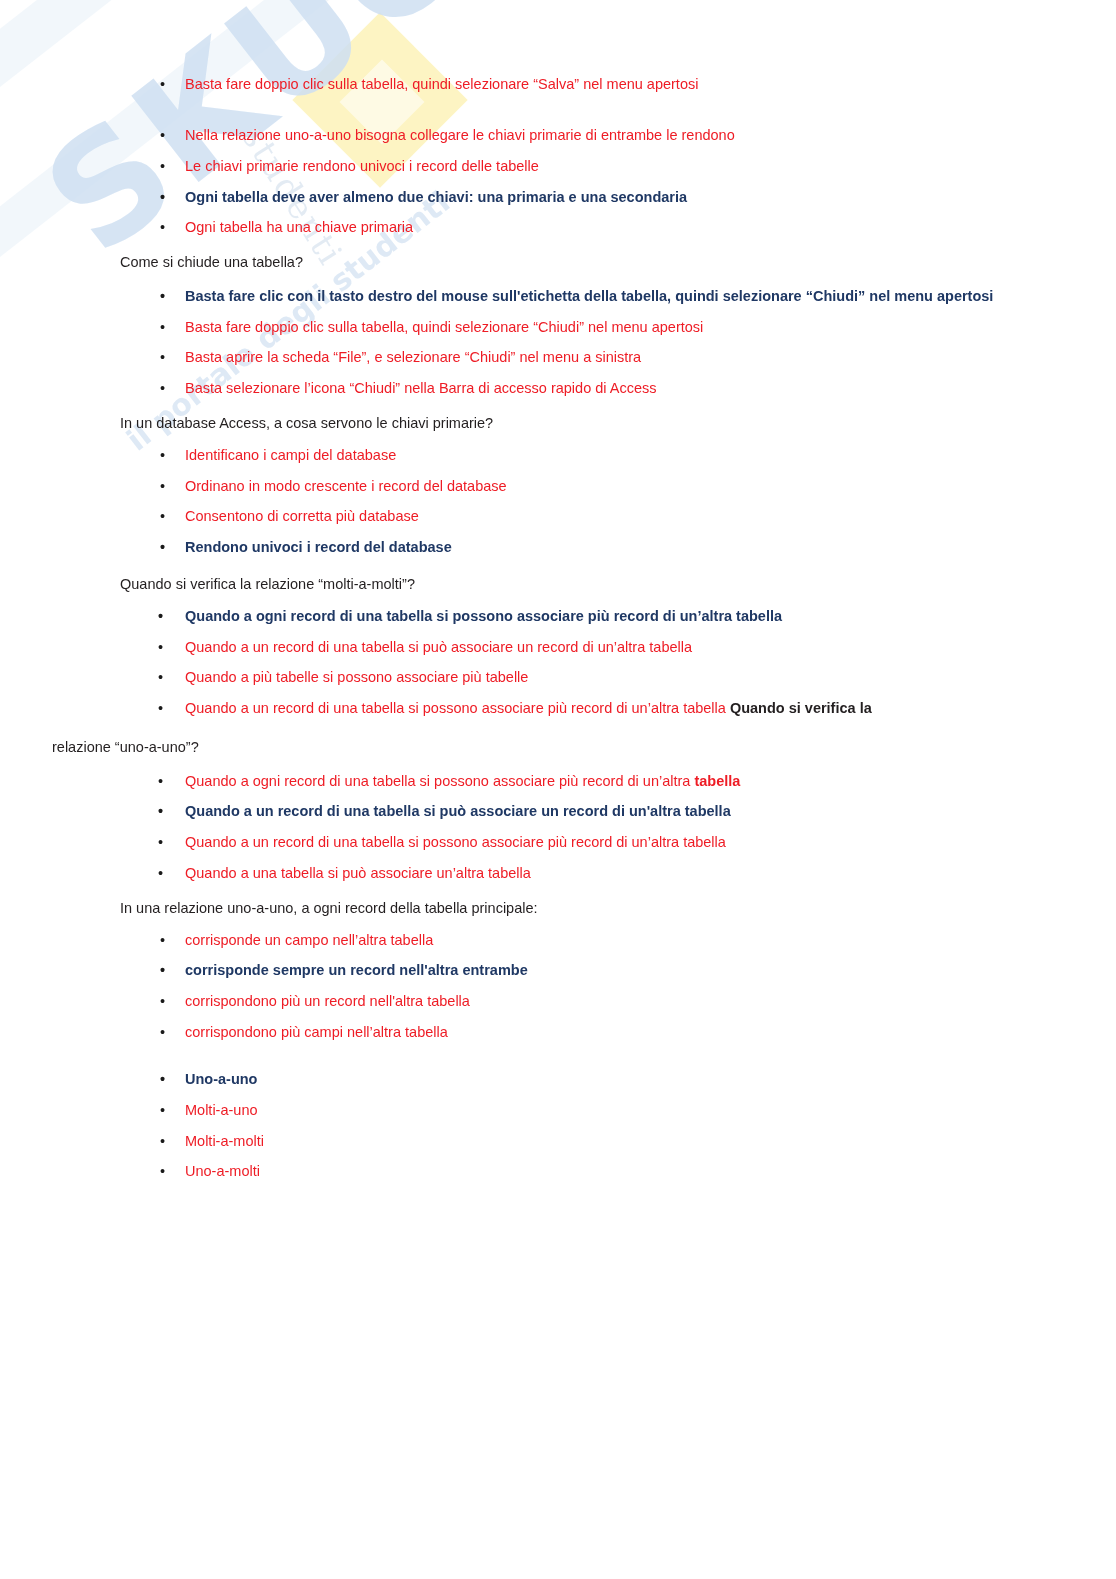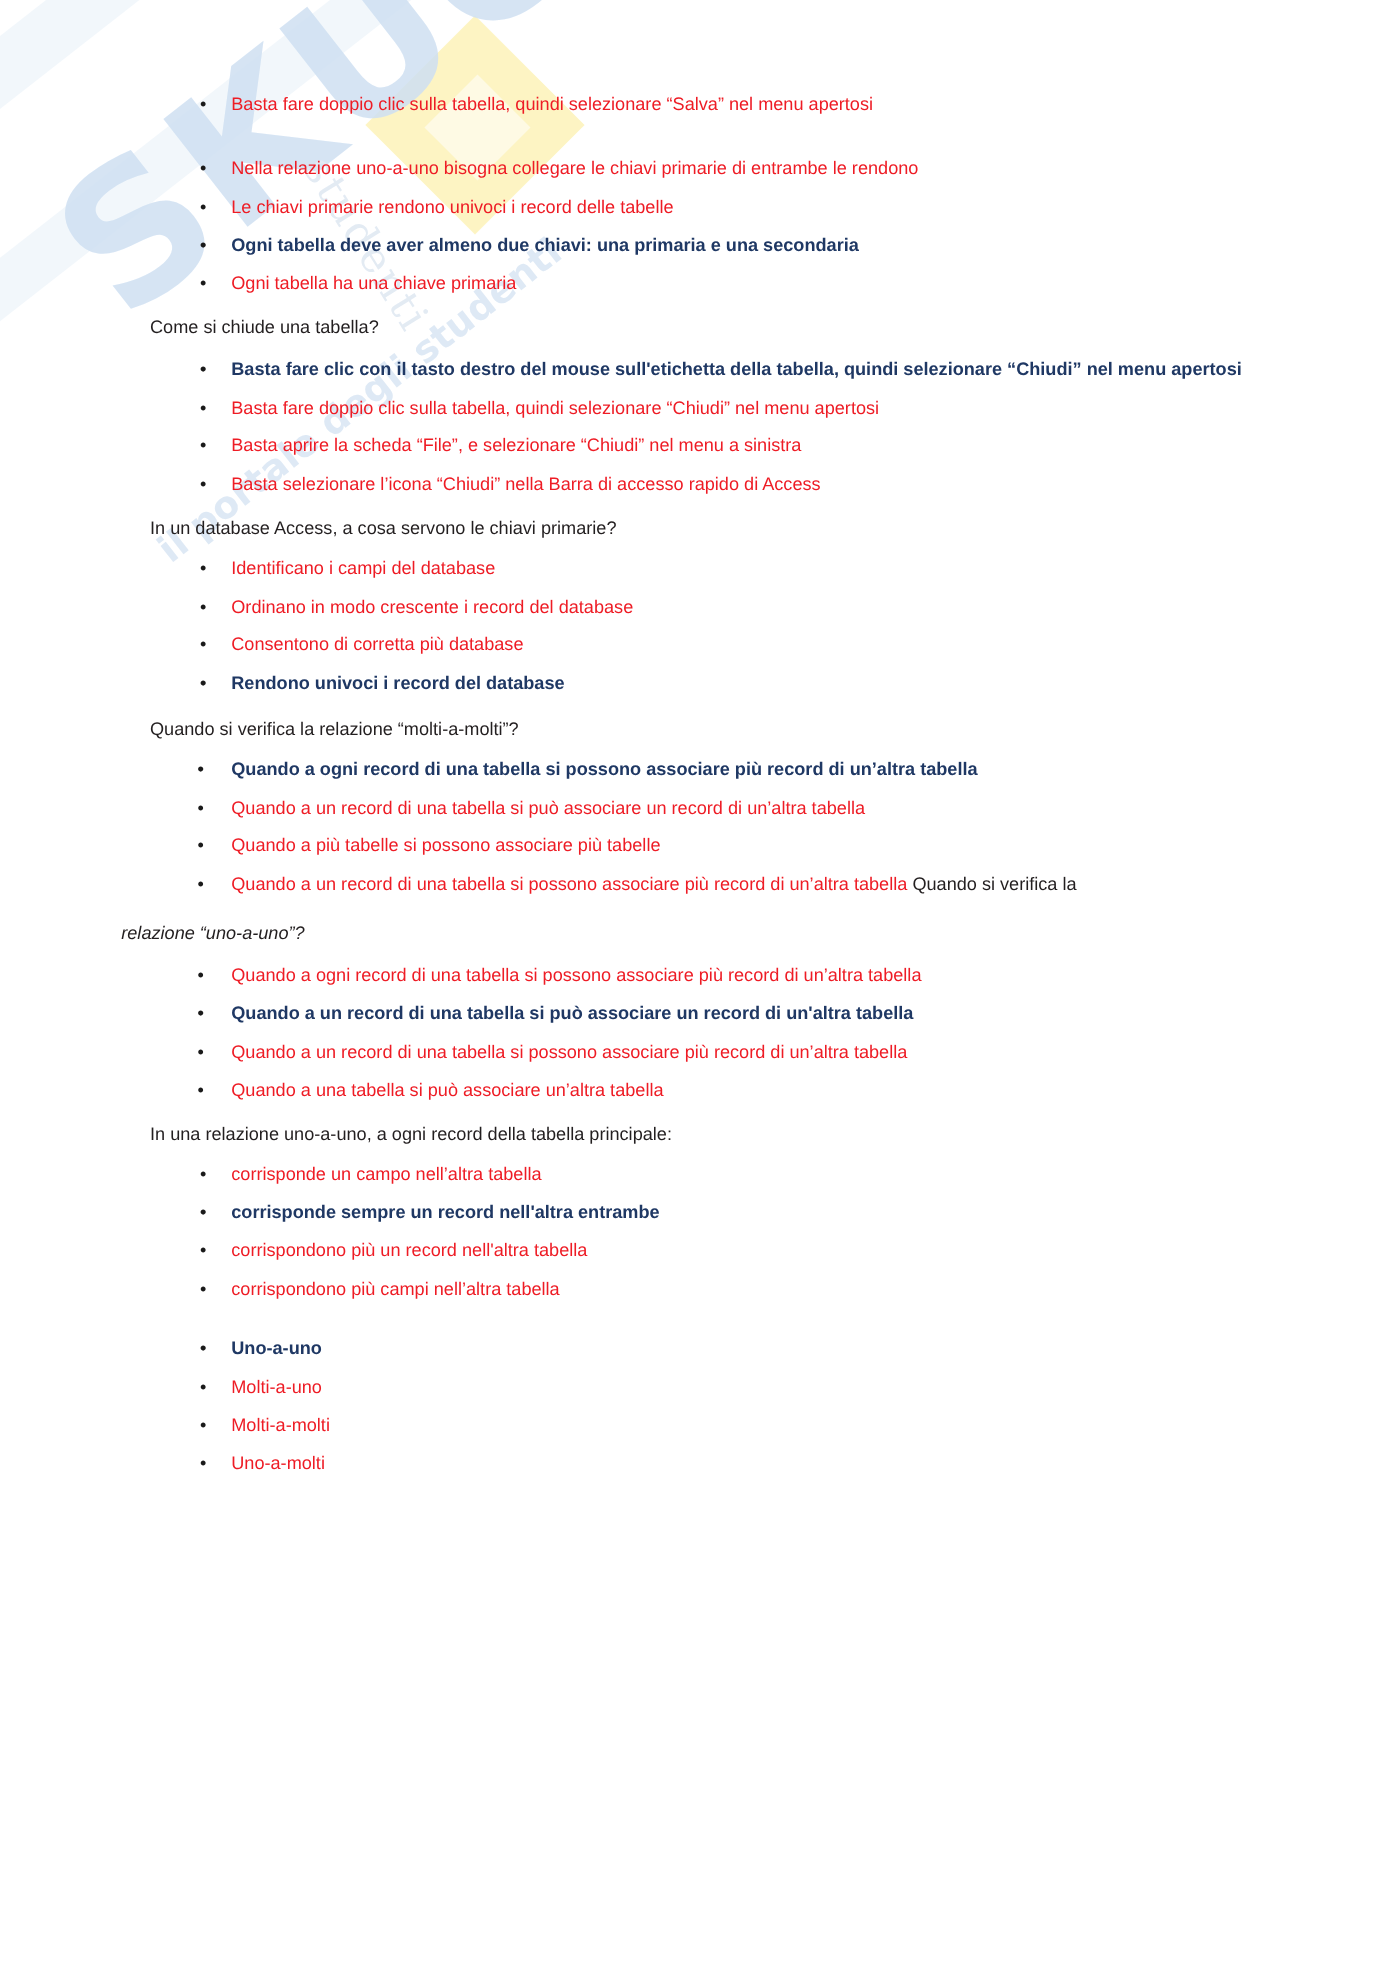--- a/index.html
+++ b/index.html
@@ -103,25 +103,24 @@
     position: relative;
     margin: 0;
     padding: 0 0 0 120px;
     font-size: 14.5px;
     line-height: 1.35;
     color: #231f20;
   }
   .question-cont {
     position: relative;
     margin: 0;
-    padding: 0 0 0 97px;
+    padding: 0 0 0 52px;
     font-size: 14.5px;
     line-height: 1.35;
     color: #231f20;
-    font-style: italic;
   }
   ul.answers {
     list-style: none;
     margin: 0;
     padding: 0;
   }
   ul.answers li {
     position: relative;
     padding-left: 185px;
     font-size: 14.5px;
@@ -136,24 +135,24 @@
     font-size: 14.5px;
     line-height: 1.3;
   }
   ul.answers.indent li .bullet { left: 158px; }
   ul.answers li.correct {
     color: #1f3864;
     font-weight: bold;
   }
   ul.answers li .tail {
     color: #231f20;
-    font-weight: normal;
+    font-weight: bold;
   }
   ul.answers li .emph {
-    font-weight: normal;
+    font-weight: bold;
   }
   .sp-12 { height: 12px; }
   .sp-14 { height: 14px; }
   .sp-16 { height: 16px; }
   .sp-18 { height: 18px; }
   .sp-20 { height: 20px; }
   .sp-22 { height: 22px; }
   .sp-75 { height: 75px; }
 </style>
 </head>

